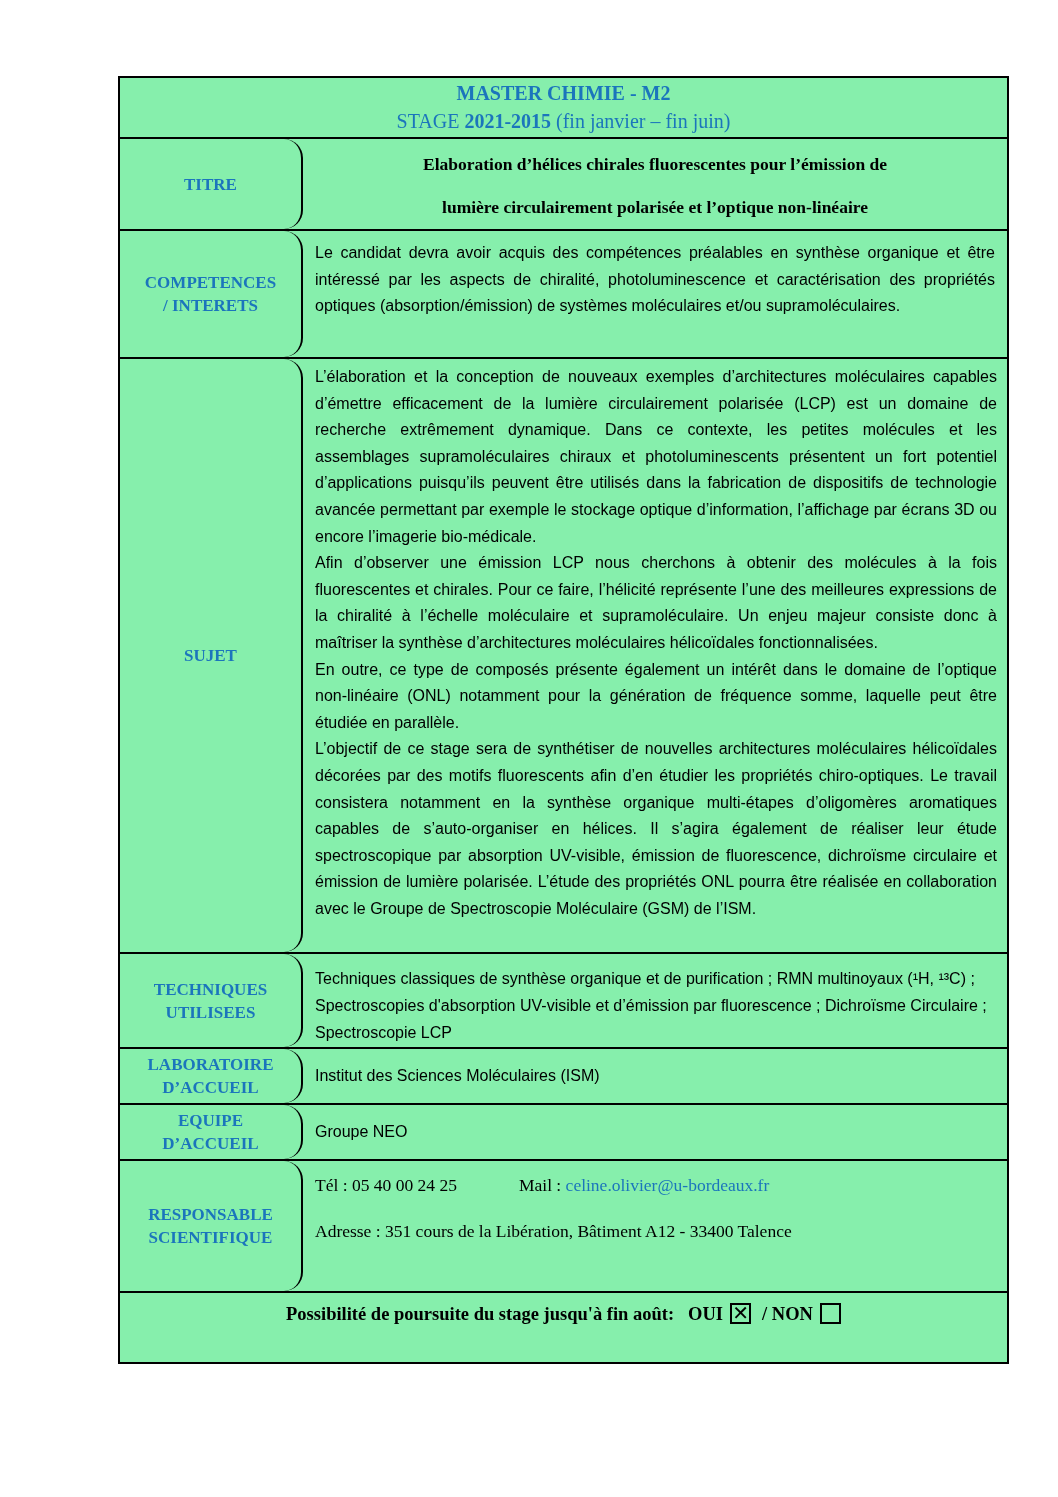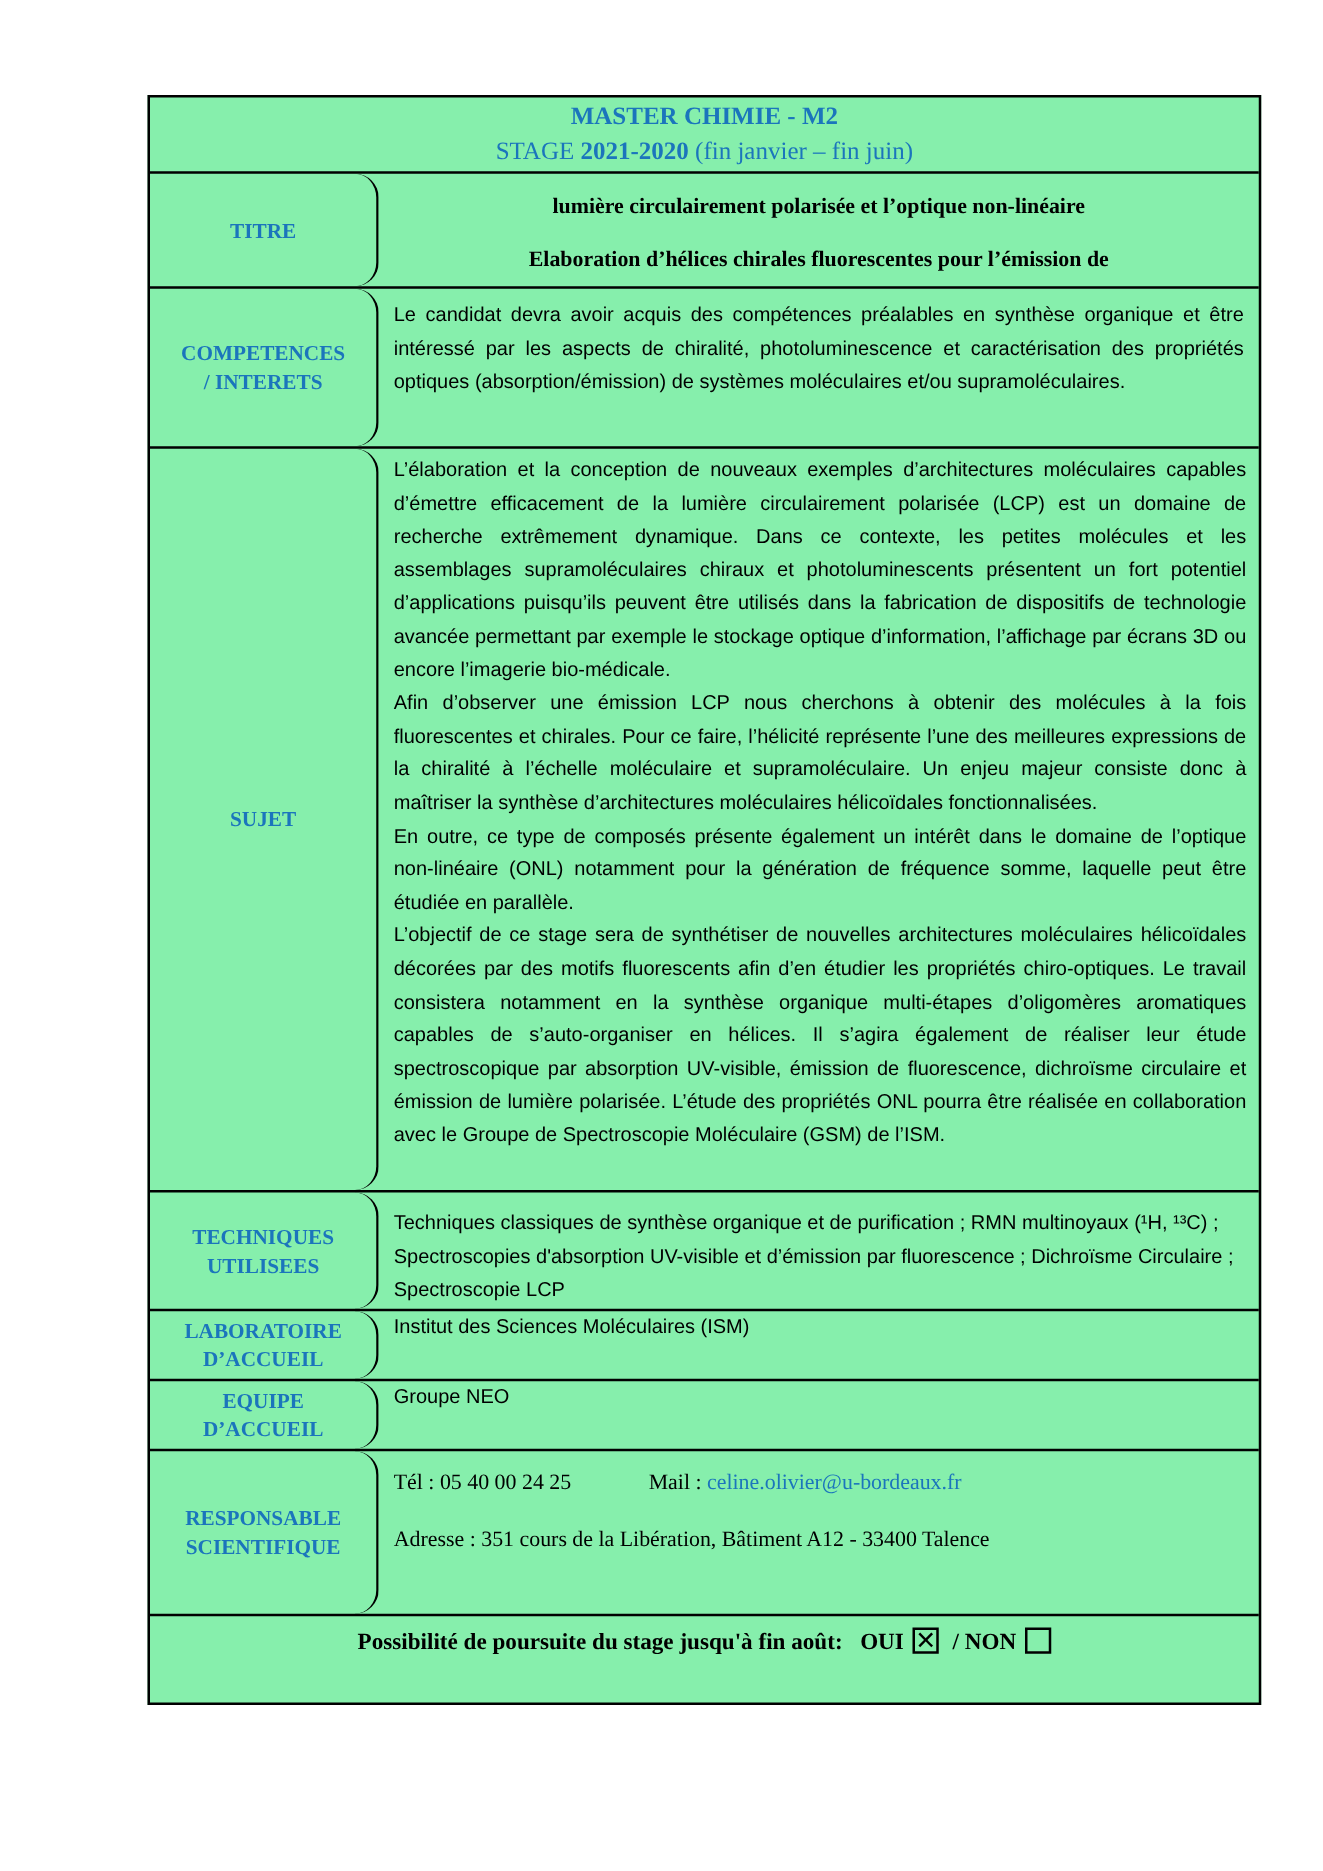--- a/index.html
+++ b/index.html
@@ -60,21 +60,21 @@
   .sans-text {
     font-family: "Liberation Sans", sans-serif;
     font-size: 16px; line-height: 26.6px;
   }
   .sans-text p { margin: 0; }
   .justify { text-align: justify; }
 
   .comp-content { padding: 9px 12px 0; }
   .sujet-content { padding: 5px 10px 0 12px; }
   .tech-content { padding: 11px 12px 0; line-height: 27px; }
-  .single-line { display: flex; padding: 0 12px; }
+  .single-line { display: flex; align-items: center; padding: 0 12px; }
 
   .resp-content { font-size: 17.5px; padding: 14px 12px 0; }
   .resp-content p { margin: 0 0 25px; }
   .email-link { color: #1b75bc; cursor: pointer; }
 
   .footer-cell {
     flex: 1; text-align: center; font-weight: bold;
     font-size: 18.5px; line-height: 37px; padding: 3px 0 2px;
   }
   .footer-line { white-space: nowrap; }
@@ -91,31 +91,31 @@
 </style>
 </head>
 <body>
 
 <div class="page">
   <div class="tbl">
 
     <div class="row r-header">
       <div class="header-cell">
         <div class="hdr-line1">MASTER CHIMIE - M2</div>
-        <div class="hdr-line2"><span>STAGE </span><span class="hdr-bold">2021-2020</span><span> (fin janvier – fin juin)</span></div>
+        <div class="hdr-line2"><span>STAGE </span><span class="hdr-bold">2021-2015</span><span> (fin janvier – fin juin)</span></div>
       </div>
     </div>
 
     <div class="row r-titre">
       <div class="label-cell">
         <div>TITRE</div>
       </div>
       <div class="content-cell titre-content">
+        <div>Elaboration d’hélices chirales fluorescentes pour l’émission de</div>
         <div>lumière circulairement polarisée et l’optique non-linéaire</div>
-        <div>Elaboration d’hélices chirales fluorescentes pour l’émission de</div>
       </div>
     </div>
 
     <div class="row r-comp">
       <div class="label-cell">
         <div>COMPETENCES</div>
         <div>/ INTERETS</div>
       </div>
       <div class="content-cell sans-text justify comp-content">
         <p>Le candidat devra avoir acquis des compétences préalables en synthèse organique et être intéressé par les aspects de chiralité, photoluminescence et caractérisation des propriétés optiques (absorption/émission) de systèmes moléculaires et/ou supramoléculaires.</p>

